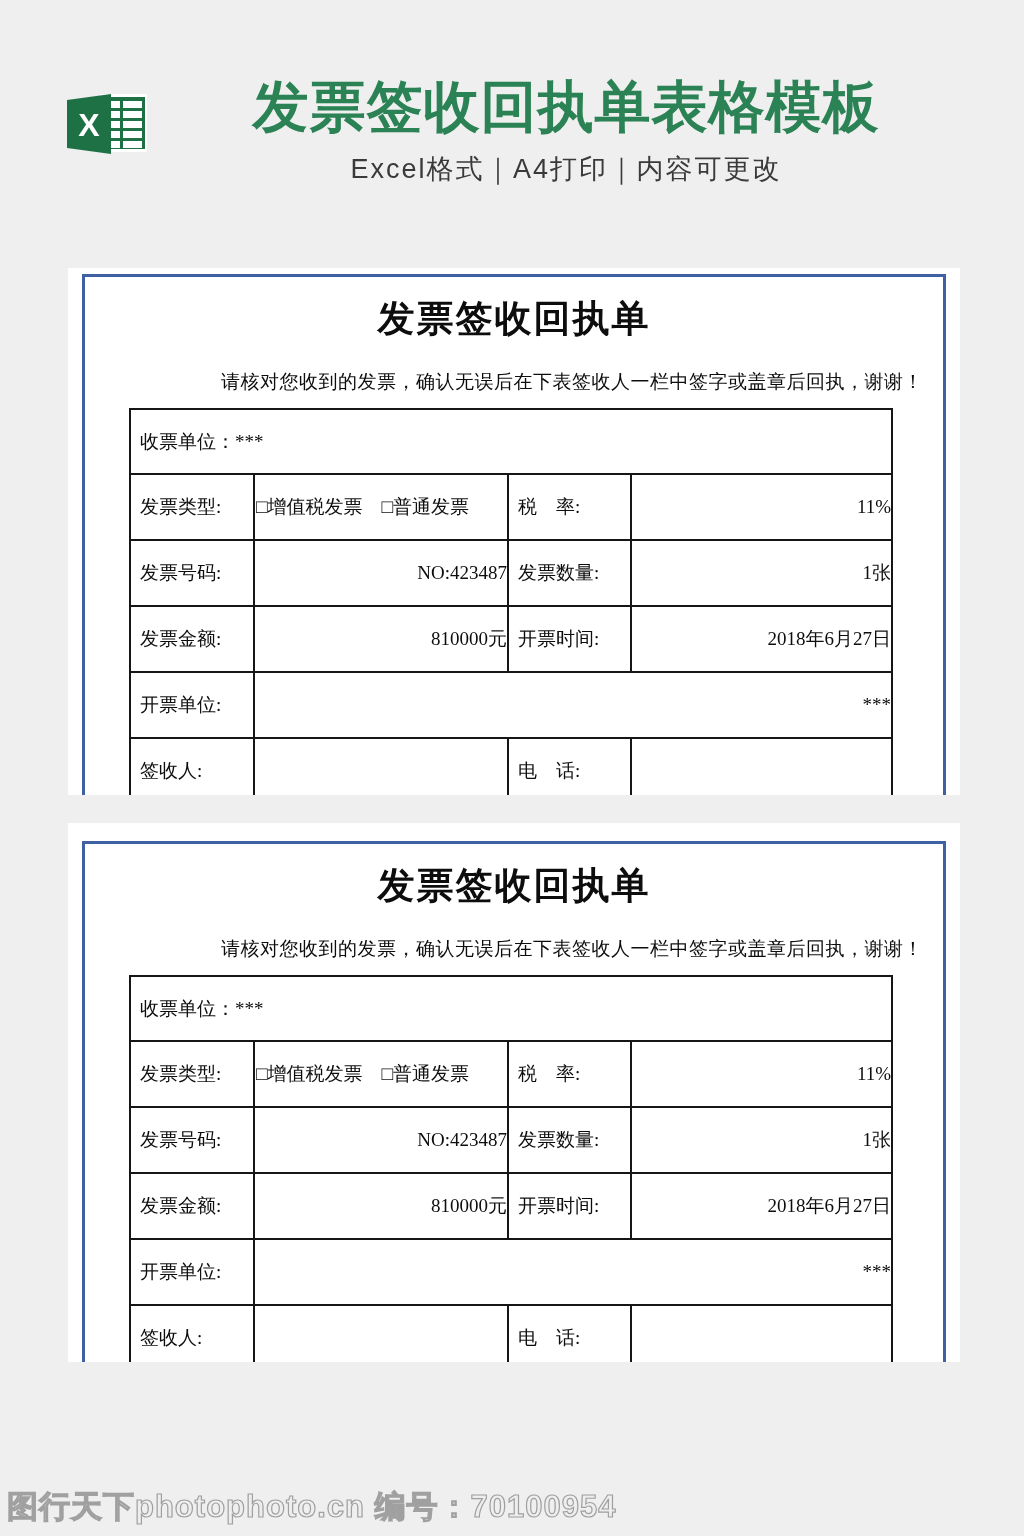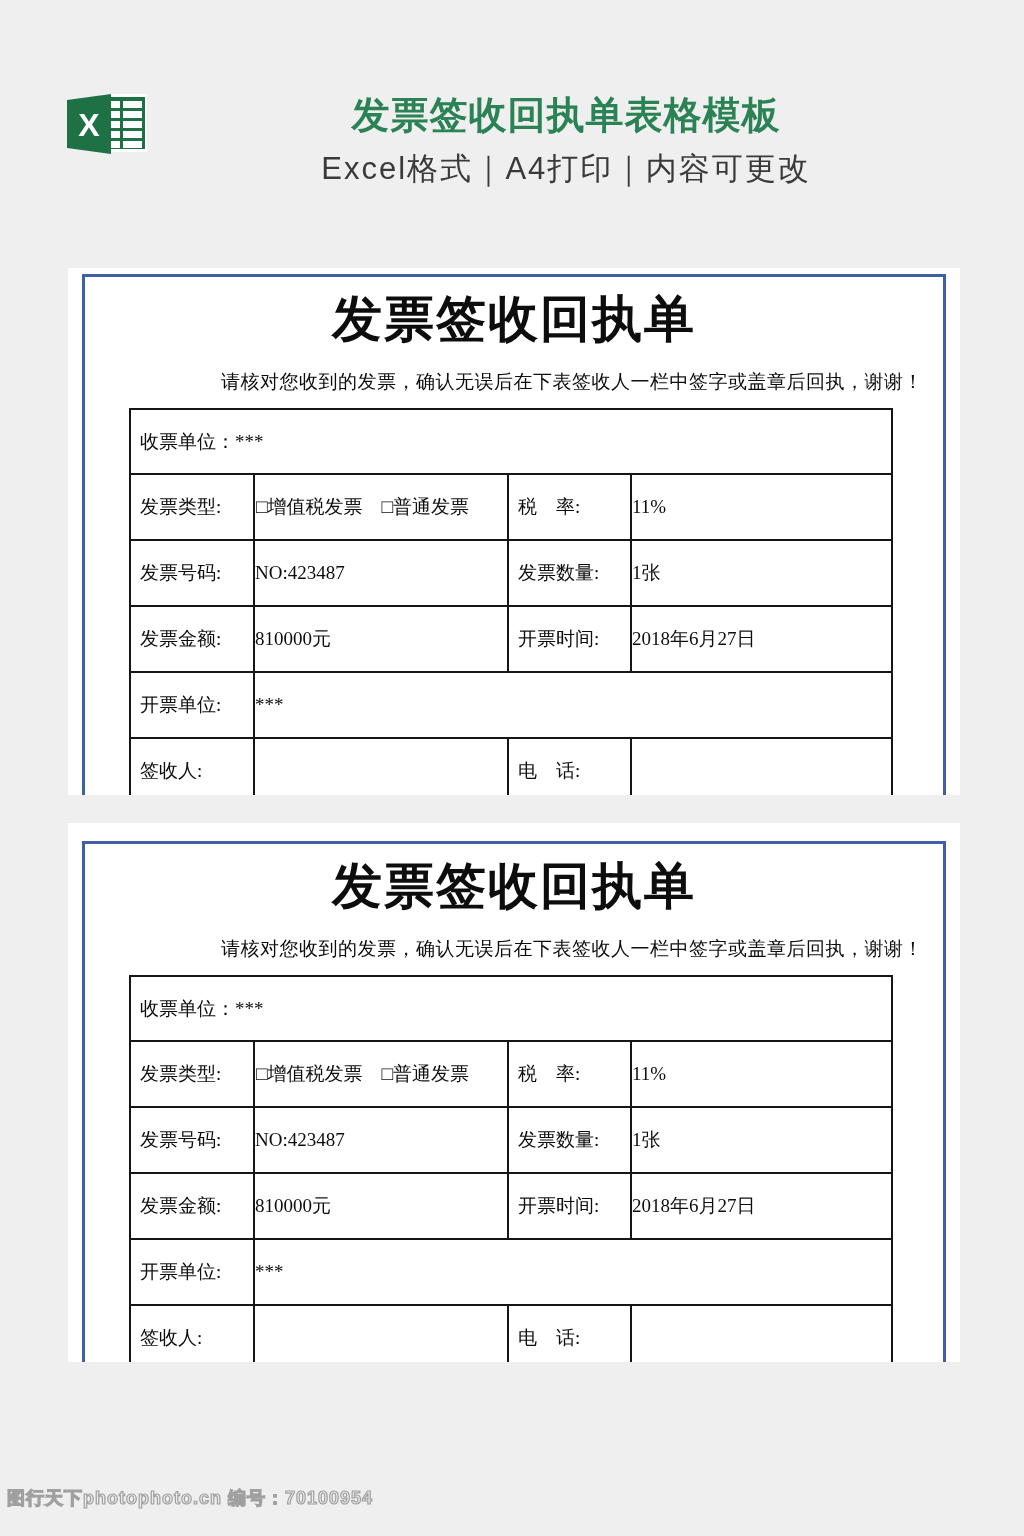--- a/index.html
+++ b/index.html
@@ -4,61 +4,61 @@
 <style>
   html,body{margin:0;padding:0;}
   body{
     width:1024px;height:1536px;position:relative;overflow:hidden;
     background:#efeff0;
     font-family:"Liberation Sans","DejaVu Sans",sans-serif;
   }
   
   .hdr-icon{position:absolute;left:64px;top:91px;width:88px;height:66px;}
   .hdr-title{
-    position:absolute;top:88px;left:108px;width:916px;text-align:center;
-    font-size:38px;line-height:54px;font-weight:bold;color:#2b8254;letter-spacing:1px;
+    position:absolute;top:80px;left:108px;width:916px;text-align:center;
+    font-size:56px;line-height:54px;font-weight:bold;color:#2b8254;letter-spacing:1px;
   }
   .hdr-sub{
     position:absolute;top:153px;left:108px;width:916px;text-align:center;
-    font-size:31px;line-height:32px;color:#3a3a3a;letter-spacing:2px;
+    font-size:27px;line-height:32px;color:#3a3a3a;letter-spacing:2px;
   }
   
   .card{position:absolute;left:68px;width:892px;background:#ffffff;overflow:hidden;}
   .card1{top:268px;height:527px;}
   .card2{top:823px;height:539px;}
   .card-inner{
     margin:0 14px;border:3px solid #4060a4;border-bottom:none;
     height:900px;box-sizing:border-box;color:#0d0d0d;
     font-family:"Liberation Serif","DejaVu Serif",serif;
   }
   .ci1{margin-top:6px;}
   .ci2{margin-top:18px;}
   .doc-title{
     padding-top:17px;text-align:center;
-    font-size:50px;line-height:50px;font-weight:bold;letter-spacing:2px;
+    font-size:37px;line-height:50px;font-weight:bold;letter-spacing:2px;
   }
   .doc-intro{
     margin:26px 20px 0 48px;text-align:right;
     font-size:19px;line-height:23px;letter-spacing:0.5px;
   }
   .doc-table{
     margin:15px 0 0 44px;width:762px;
     border-collapse:collapse;table-layout:fixed;
     font-size:19px;color:#0d0d0d;
     font-family:"Liberation Serif","DejaVu Serif",serif;
   }
   .doc-table td{border:2px solid #161616;padding:0;height:64px;vertical-align:middle;}
   .doc-table tr.r0 td{height:63px;}
   td.lbl{text-align:left;padding-left:9px;}
   td.chk{text-align:left;padding-left:1px;}
-  td.val{text-align:left;}
+  td.val{text-align:right;}
   
   .watermark{
     position:absolute;left:7px;top:1486px;
-    font-size:18px;font-weight:bold;letter-spacing:1px;
+    font-size:31px;font-weight:bold;letter-spacing:1px;
     color:#eeeeee;-webkit-text-stroke:1.2px #a0a0a0;
     font-family:"Liberation Sans","DejaVu Sans",sans-serif;
   }
 </style>
 </head>
 <body>
 
 <svg class="hdr-icon" viewBox="0 0 88 66" xmlns="http://www.w3.org/2000/svg">
   <rect x="36" y="3" width="47" height="58" fill="#ffffff"></rect>
   <rect x="39" y="6" width="42" height="52" fill="#1e7145"></rect>

